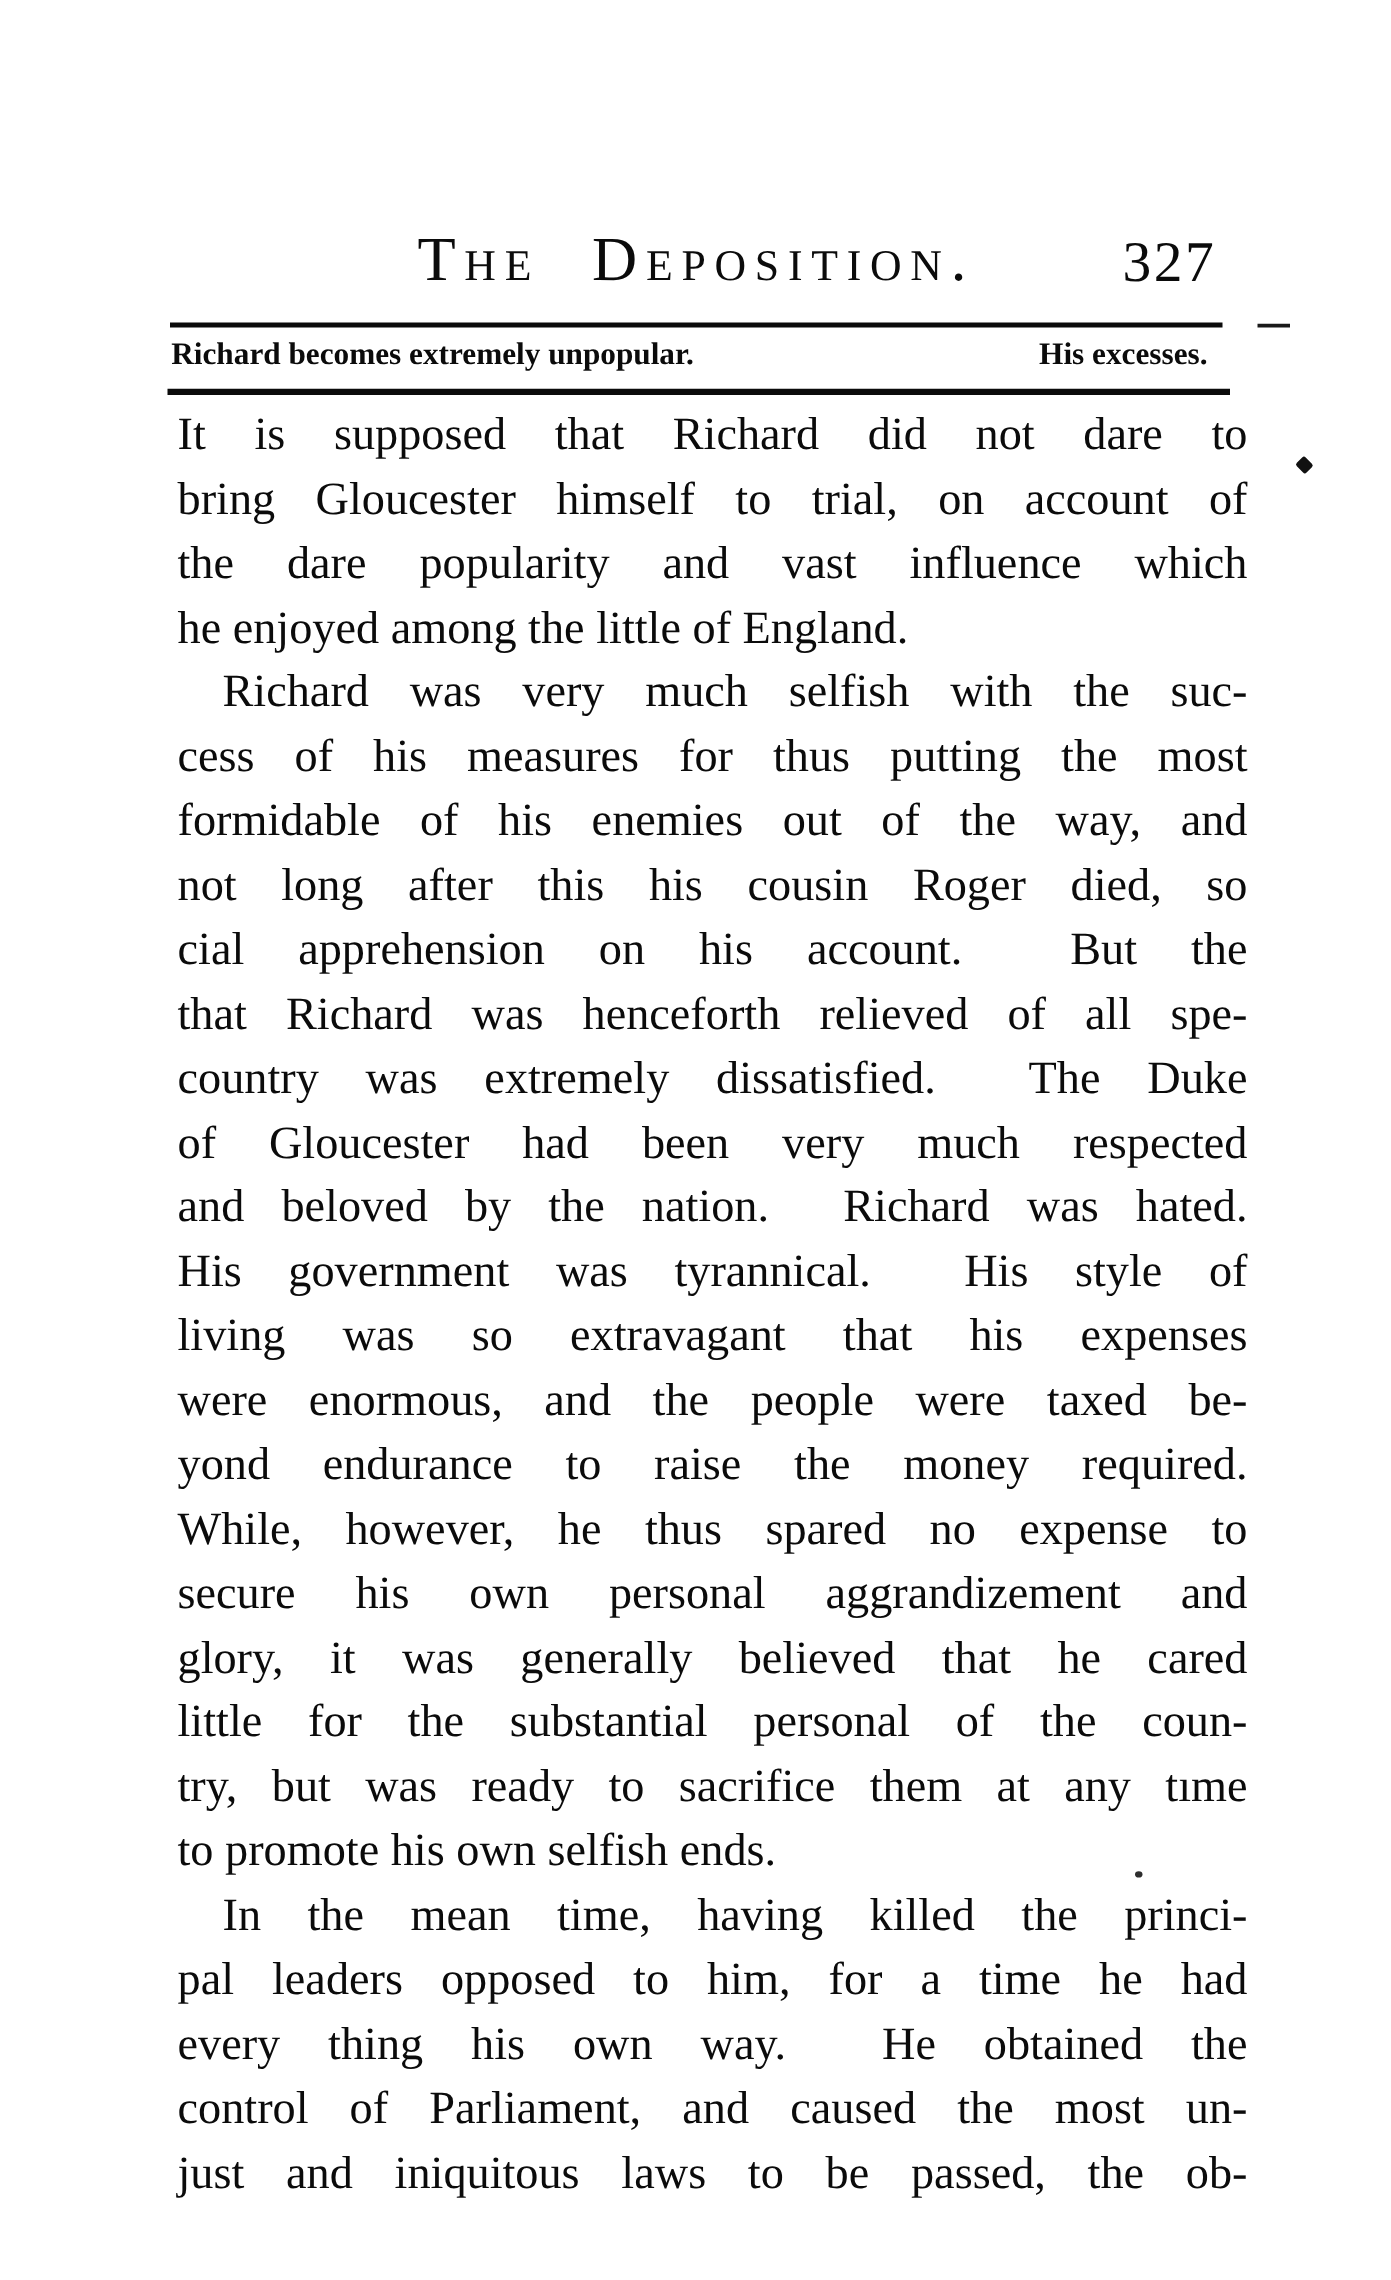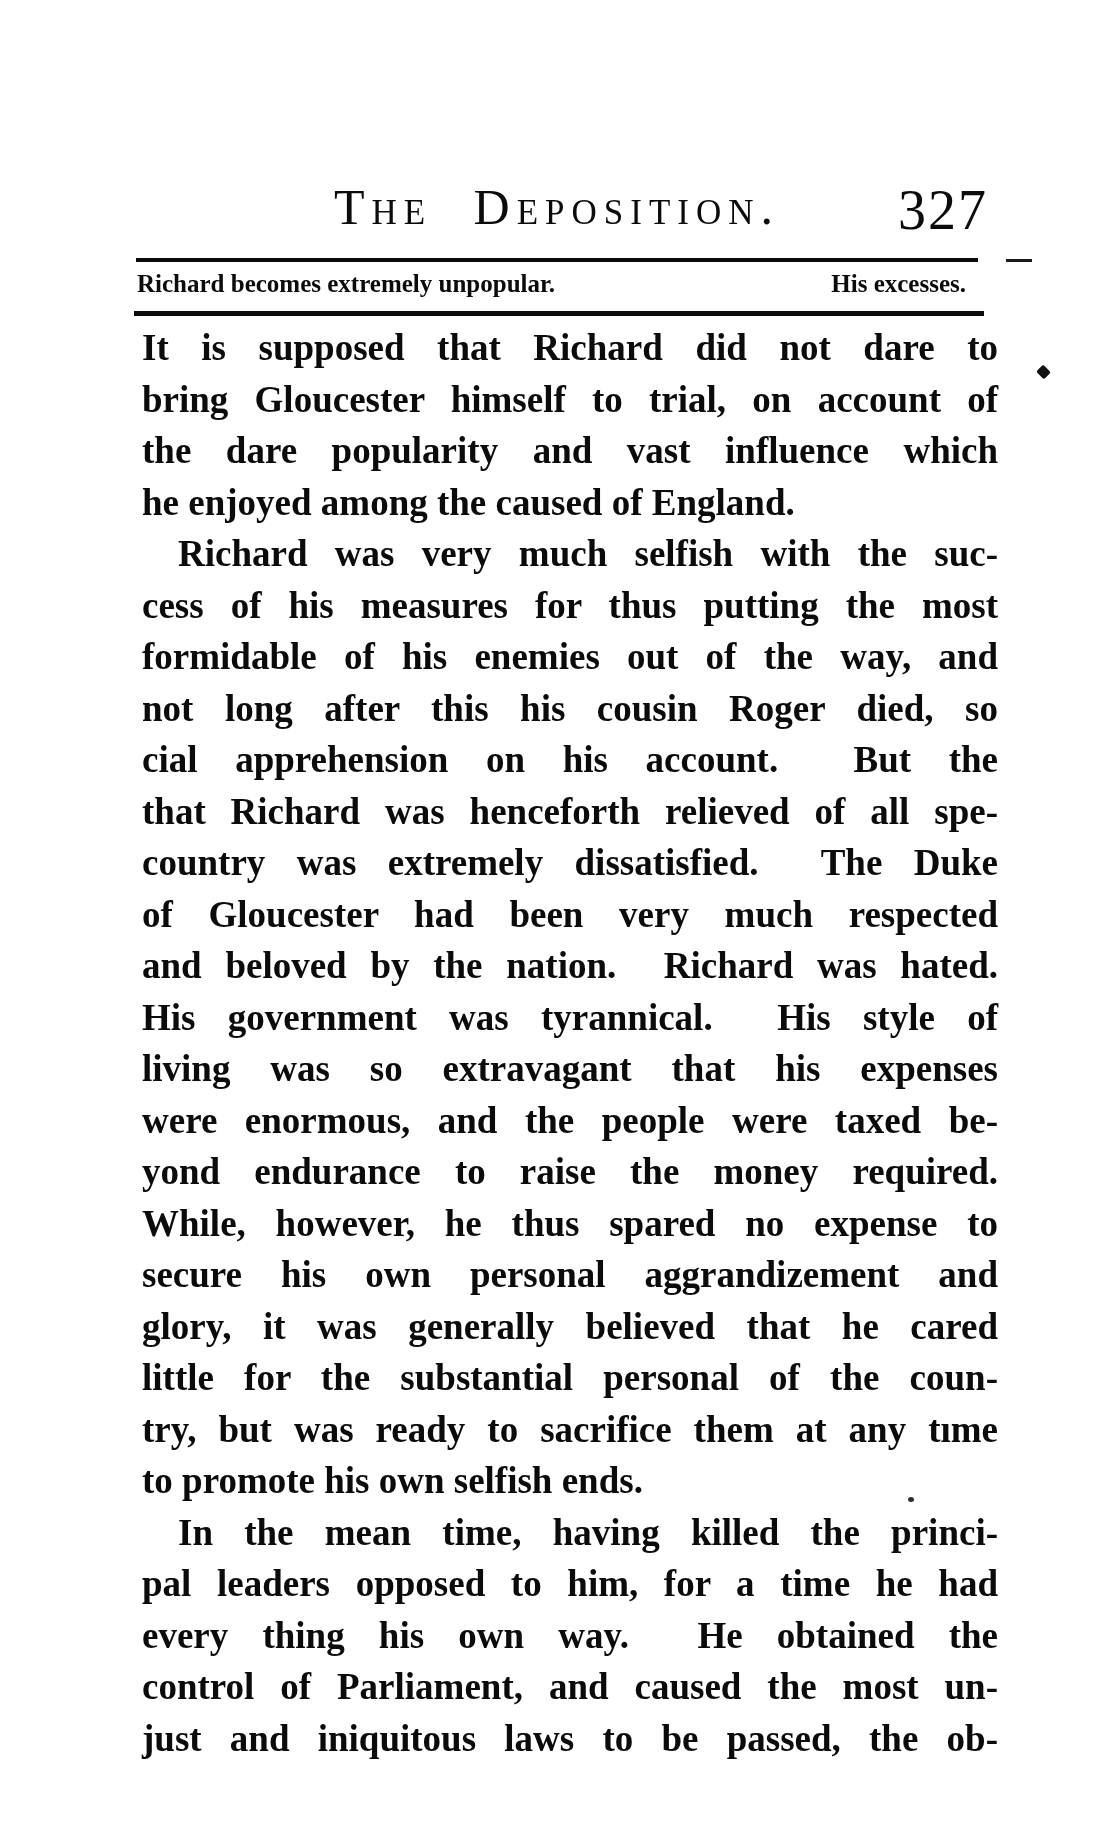--- a/index.html
+++ b/index.html
@@ -28,21 +28,21 @@
     line-height: 54px;
     font-variant: small-caps;
     letter-spacing: 7px;
     word-spacing: 22px;
     white-space: nowrap;
   }
   .page-number {
     position: absolute;
     top: 186px;
     left: 898px;
-    font-size: 56px;
+    font-size: 46px;
     line-height: 48px;
     letter-spacing: 2px;
   }
 
   
   .rule-1 {
     position: absolute;
     top: 258px;
     left: 136px;
     width: 842px;
@@ -83,21 +83,21 @@
 
   
   .body-text {
     position: absolute;
     top: 322px;
     left: 142px;
     width: 856px;
     font-size: 37px;
     line-height: 51.5px;
   }
-  .line { text-align: left; font-weight: bold; }
+  .line { text-align: left; }
   .line.j {
     text-align: justify;
     text-align-last: justify;
   }
   .line.ind { text-indent: 36px; }
 
   
   .speck-1 {
     position: absolute;
     left: 1038px;
@@ -134,21 +134,21 @@
     <span>Richard becomes extremely unpopular.</span>
     <span>His excesses.</span>
   </div>
 
   <div class="rule-2"></div>
 
   <main class="body-text" id="body-text">
       <div class="line j">It is supposed that Richard did not dare to</div>
       <div class="line j">bring Gloucester himself to trial, on account of</div>
       <div class="line j">the dare popularity and vast influence which</div>
-      <div class="line">he enjoyed among the caused of England.</div>
+      <div class="line">he enjoyed among the little of England.</div>
       <div class="line j ind">Richard was very much selfish with the suc-</div>
       <div class="line j">cess of his measures for thus putting the most</div>
       <div class="line j">formidable of his enemies out of the way, and</div>
       <div class="line j">not long after this his cousin Roger died, so</div>
       <div class="line j">cial apprehension on his account.&nbsp; But the</div>
       <div class="line j">that Richard was henceforth relieved of all spe-</div>
       <div class="line j">country was extremely dissatisfied.&nbsp; The Duke</div>
       <div class="line j">of Gloucester had been very much respected</div>
       <div class="line j">and beloved by the nation.&nbsp; Richard was hated.</div>
       <div class="line j">His government was tyrannical.&nbsp; His style of</div>

